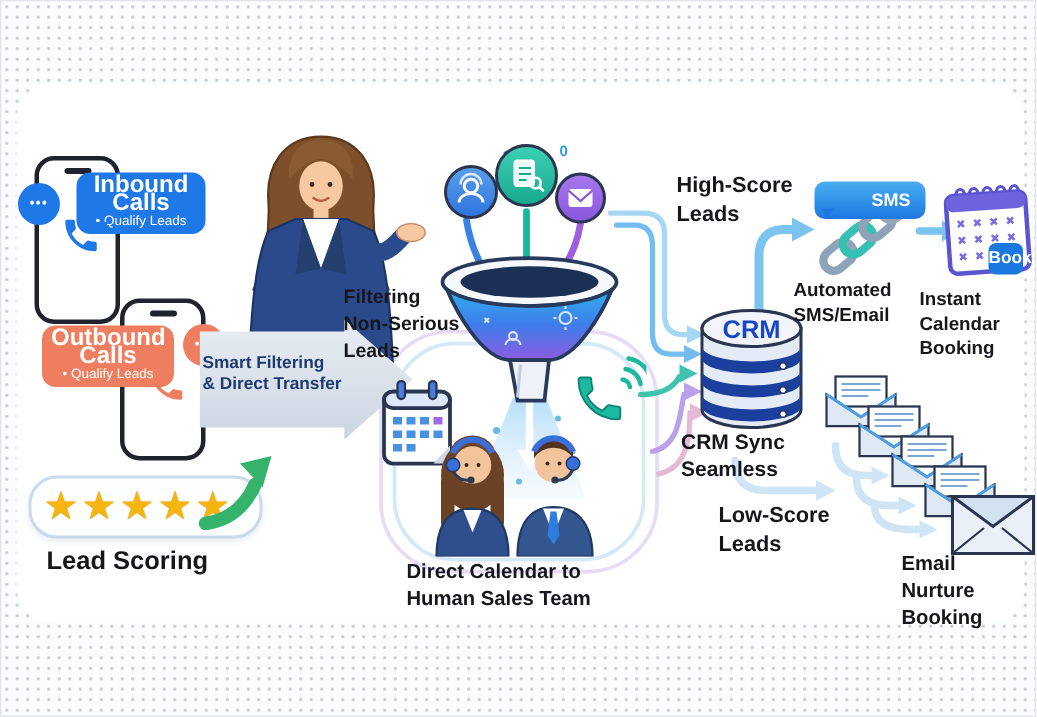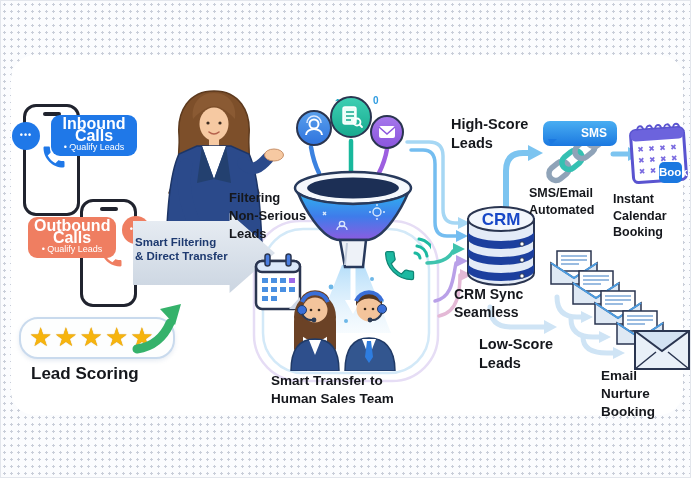--- a/index.html
+++ b/index.html
@@ -288,21 +288,21 @@
     <path d="M79,23 A14,12 0 0 1 105,23 L105,16 A15,14 0 0 0 79,16 Z" fill="#53351f"></path>
     <circle cx="88" cy="26" r="1.3" fill="#35261a"></circle>
       <circle cx="96" cy="26" r="1.3" fill="#35261a"></circle>
     <path d="M79,18 A14,14 0 0 1 105,18" fill="none" stroke="#3a6fd8" stroke-width="4"></path>
     <circle cx="105" cy="26" r="4.5" fill="#3a6fd8" stroke="#203a66" stroke-width="1"></circle>
     <path d="M105,30 Q101,38 94,37" fill="none" stroke="#2b3b55" stroke-width="2"></path>
     <circle cx="93" cy="37" r="2.4" fill="#2b3b55"></circle>
   </svg>
 
   <div class="abs lbl" style="left:270px;top:371px;width:146px;font-size:13.5px">
-    <div>Smart Transfer to</div>
+    <div>Direct Calendar to</div>
     <div>Human Sales Team</div>
   </div>
 
   <svg class="abs" style="left:460px;top:196px" width="80" height="96" viewBox="0 0 80 96">
     <path d="M7,22 V76 A33,12 0 0 0 73,76 V22 Z" fill="#e3ebf7" stroke="#2a3550" stroke-width="2"></path>
     <g fill="#1c3f9e">
       <path d="M7,34 A33,10 0 0 0 73,34 L73,42 A33,10 0 0 1 7,42 Z"></path>
       <path d="M7,50 A33,10 0 0 0 73,50 L73,58 A33,10 0 0 1 7,58 Z"></path>
       <path d="M7,66 A33,10 0 0 0 73,66 L73,74 A33,10 0 0 1 7,74 Z"></path>
     </g>
@@ -333,22 +333,22 @@
       <g transform="translate(40,24) rotate(-40)">
           <rect x="-11" y="-7" width="22" height="14" rx="7" stroke="#8fa3b8"></rect>
         </g>
       <g transform="translate(52,12) rotate(-40)">
           <rect x="-11" y="-7" width="22" height="14" rx="7" stroke="#9aa7b8"></rect>
         </g>
     </g>
   </svg>
   <div class="abs tag" id="sms-tag">SMS</div>
   <div class="abs lbl" style="left:528px;top:184px;width:95px;font-size:12.5px">
+    <div>Automated</div>
     <div>SMS/Email</div>
-    <div>Automated</div>
   </div>
 
   <svg class="abs" style="left:628px;top:116px" width="60" height="70" viewBox="0 0 60 70">
     <rect x="3" y="12" width="53" height="52" rx="5" fill="#ffffff" stroke="#5a54d0" stroke-width="3" transform="rotate(-4 30 38)"></rect>
     <g transform="rotate(-4 30 38)">
       <rect x="3" y="12" width="53" height="11" rx="5" fill="#6c63dd"></rect>
       <g fill="none" stroke="#5a54d0" stroke-width="2">
         <path d="M10,12 a3,4 0 0 1 6,0"></path>
           <path d="M19,12 a3,4 0 0 1 6,0"></path>
           <path d="M28,12 a3,4 0 0 1 6,0"></path>

